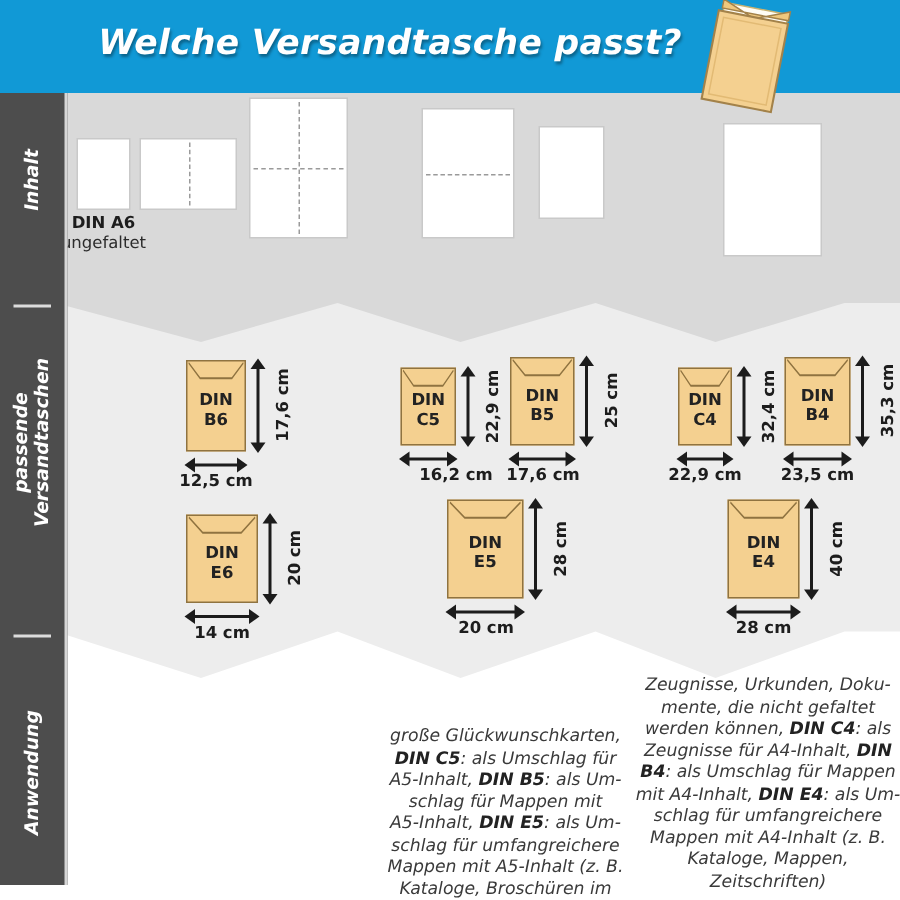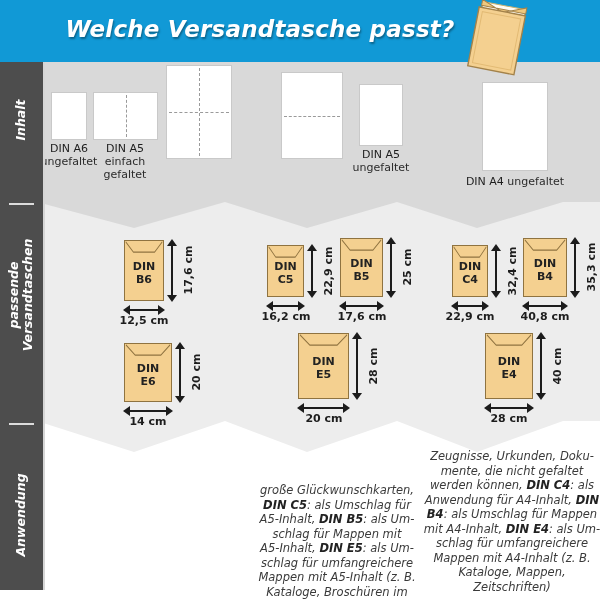--- a/index.html
+++ b/index.html
@@ -22,21 +22,21 @@
   .band{position:absolute;left:37px;width:563px;}
   #band2{top:62px;height:390px;
     clip-path:polygon(0 0,563px 0,563px 359px,526px 359px,440px 390px,360px 359px,270px 390px,188px 359px,97px 390px,0 359px);}
   #band1{top:62px;height:166px;
     clip-path:polygon(0 0,563px 0,563px 140px,526px 140px,440px 166px,360px 140px,270px 166px,188px 140px,97px 166px,0 140px);}
   
   .paper{position:absolute;background:#fff;box-shadow:0 0 0 1px rgba(0,0,0,.07);}
   .fold-v{position:absolute;left:50%;top:2px;bottom:2px;width:0;border-left:1px dashed #9a9a9a;}
   .fold-h{position:absolute;top:50%;left:2px;right:2px;height:0;border-top:1px dashed #9a9a9a;}
   .plabel{position:absolute;font-size:11px;line-height:13px;color:#2b2b2b;text-align:center;}
-  .plabel b{font-weight:400;color:#1d1d1d;}
+  .plabel b{font-weight:700;color:#1d1d1d;}
   
   .env{position:absolute;background:#F4D090;border:1px solid #8f7340;box-sizing:border-box;}
   .env .flap{position:absolute;left:0;top:0;width:100%;height:13px;}
   .env .flap path{fill:none;stroke:#8f7340;stroke-width:1.4;}
   .env-label{position:absolute;left:0;right:0;top:50%;transform:translateY(-42%);
              text-align:center;font-size:11px;font-weight:700;line-height:13px;color:#222;}
   
   .harrow{position:absolute;height:0;border-top:2px solid #1c1c1c;}
   .harrow:before{content:"";position:absolute;left:-2px;top:-6px;border:5px solid transparent;border-right:7px solid #1c1c1c;border-left:none;}
   .harrow:after{content:"";position:absolute;right:-2px;top:-6px;border:5px solid transparent;border-left:7px solid #1c1c1c;border-right:none;}
@@ -80,42 +80,33 @@
   </div>
 
   <div class="paper" style="left:52px;top:93px;width:34px;height:46px;"></div>
   <div class="plabel" style="left:34px;top:142px;width:70px;">
     <b>DIN A6</b> <span>ungefaltet</span>
   </div>
 
   <div class="paper" style="left:94px;top:93px;width:63px;height:46px;">
     <div class="fold-v"></div>
   </div>
-  <div class="plabel" style="left:95px;top:142px;width:60px;">
-    <b>DIN A5</b> <span>einfach gefaltet</span>
-  </div>
 
   <div class="paper" style="left:167px;top:66px;width:64px;height:92px;">
     <div class="fold-v"></div>
     <div class="fold-h"></div>
   </div>
 
   <div class="paper" style="left:282px;top:73px;width:60px;height:85px;">
     <div class="fold-h"></div>
   </div>
 
   <div class="paper" style="left:360px;top:85px;width:42px;height:60px;"></div>
-  <div class="plabel" style="left:346px;top:148px;width:70px;">
-    <b>DIN A5</b> <span>ungefaltet</span>
-  </div>
 
   <div class="paper" style="left:483px;top:83px;width:64px;height:87px;"></div>
-  <div class="plabel" style="left:450px;top:175px;width:130px;">
-    <b>DIN A4</b> <span>ungefaltet</span>
-  </div>
 
   <div class="env" style="left:124px;top:240px;width:40px;height:61px;">
     <svg class="flap" viewBox="0 0 100 14" preserveAspectRatio="none">
         <path d="M2 1 L22 12 L78 12 L98 1"></path>
       </svg>
     <div class="env-label">
         <div>DIN</div>
         <div>B6</div>
       </div>
   </div>
@@ -129,21 +120,21 @@
         <path d="M2 1 L22 12 L78 12 L98 1"></path>
       </svg>
     <div class="env-label">
         <div>DIN</div>
         <div>C5</div>
       </div>
   </div>
   <div class="varrow" style="left:311px;top:246px;height:50px;"></div>
   <div class="mlabel vlabel" style="left:297px;top:264px;">22,9 cm</div>
   <div class="harrow" style="left:268px;top:305px;width:35px;"></div>
-  <div class="mlabel hlabel" style="left:251px;top:310px;">16,2 cm</div>
+  <div class="mlabel hlabel" style="left:269px;top:310px;">16,2 cm</div>
 
   <div class="env" style="left:340px;top:238px;width:43px;height:59px;">
     <svg class="flap" viewBox="0 0 100 14" preserveAspectRatio="none">
         <path d="M2 1 L22 12 L78 12 L98 1"></path>
       </svg>
     <div class="env-label">
         <div>DIN</div>
         <div>B5</div>
       </div>
   </div>
@@ -171,21 +162,21 @@
         <path d="M2 1 L22 12 L78 12 L98 1"></path>
       </svg>
     <div class="env-label">
         <div>DIN</div>
         <div>B4</div>
       </div>
   </div>
   <div class="varrow" style="left:574px;top:239px;height:57px;"></div>
   <div class="mlabel vlabel" style="left:560px;top:260px;">35,3 cm</div>
   <div class="harrow" style="left:524px;top:305px;width:42px;"></div>
-  <div class="mlabel hlabel" style="left:510px;top:310px;">40,8 cm</div>
+  <div class="mlabel hlabel" style="left:510px;top:310px;">23,5 cm</div>
 
   <div class="env" style="left:124px;top:343px;width:48px;height:59px;">
     <svg class="flap" viewBox="0 0 100 14" preserveAspectRatio="none">
         <path d="M2 1 L22 12 L78 12 L98 1"></path>
       </svg>
     <div class="env-label">
         <div>DIN</div>
         <div>E6</div>
       </div>
   </div>
@@ -227,21 +218,21 @@
 A5-Inhalt, </span><b>DIN B5</b><span>: als Um-
 schlag für Mappen mit
 A5-Inhalt, </span><b>DIN E5</b><span>: als Um-
 schlag für umfangreichere
 Mappen mit A5-Inhalt (z. B.
 Kataloge, Broschüren im
 A5-Format)</span></div>
   <div class="acol" style="left:420px;top:449px;width:184px;"><span>Zeugnisse, Urkunden, Doku-
 mente, die nicht gefaltet
 werden können, </span><b>DIN C4</b><span>: als
-Anwendung für A4-Inhalt, </span><b>DIN
+Zeugnisse für A4-Inhalt, </span><b>DIN
 B4</b><span>: als Umschlag für Mappen
 mit A4-Inhalt, </span><b>DIN E4</b><span>: als Um-
 schlag für umfangreichere
 Mappen mit A4-Inhalt (z. B.
 Kataloge, Mappen,
 Zeitschriften)</span></div>
 
 </div>
 
 </body></html>

